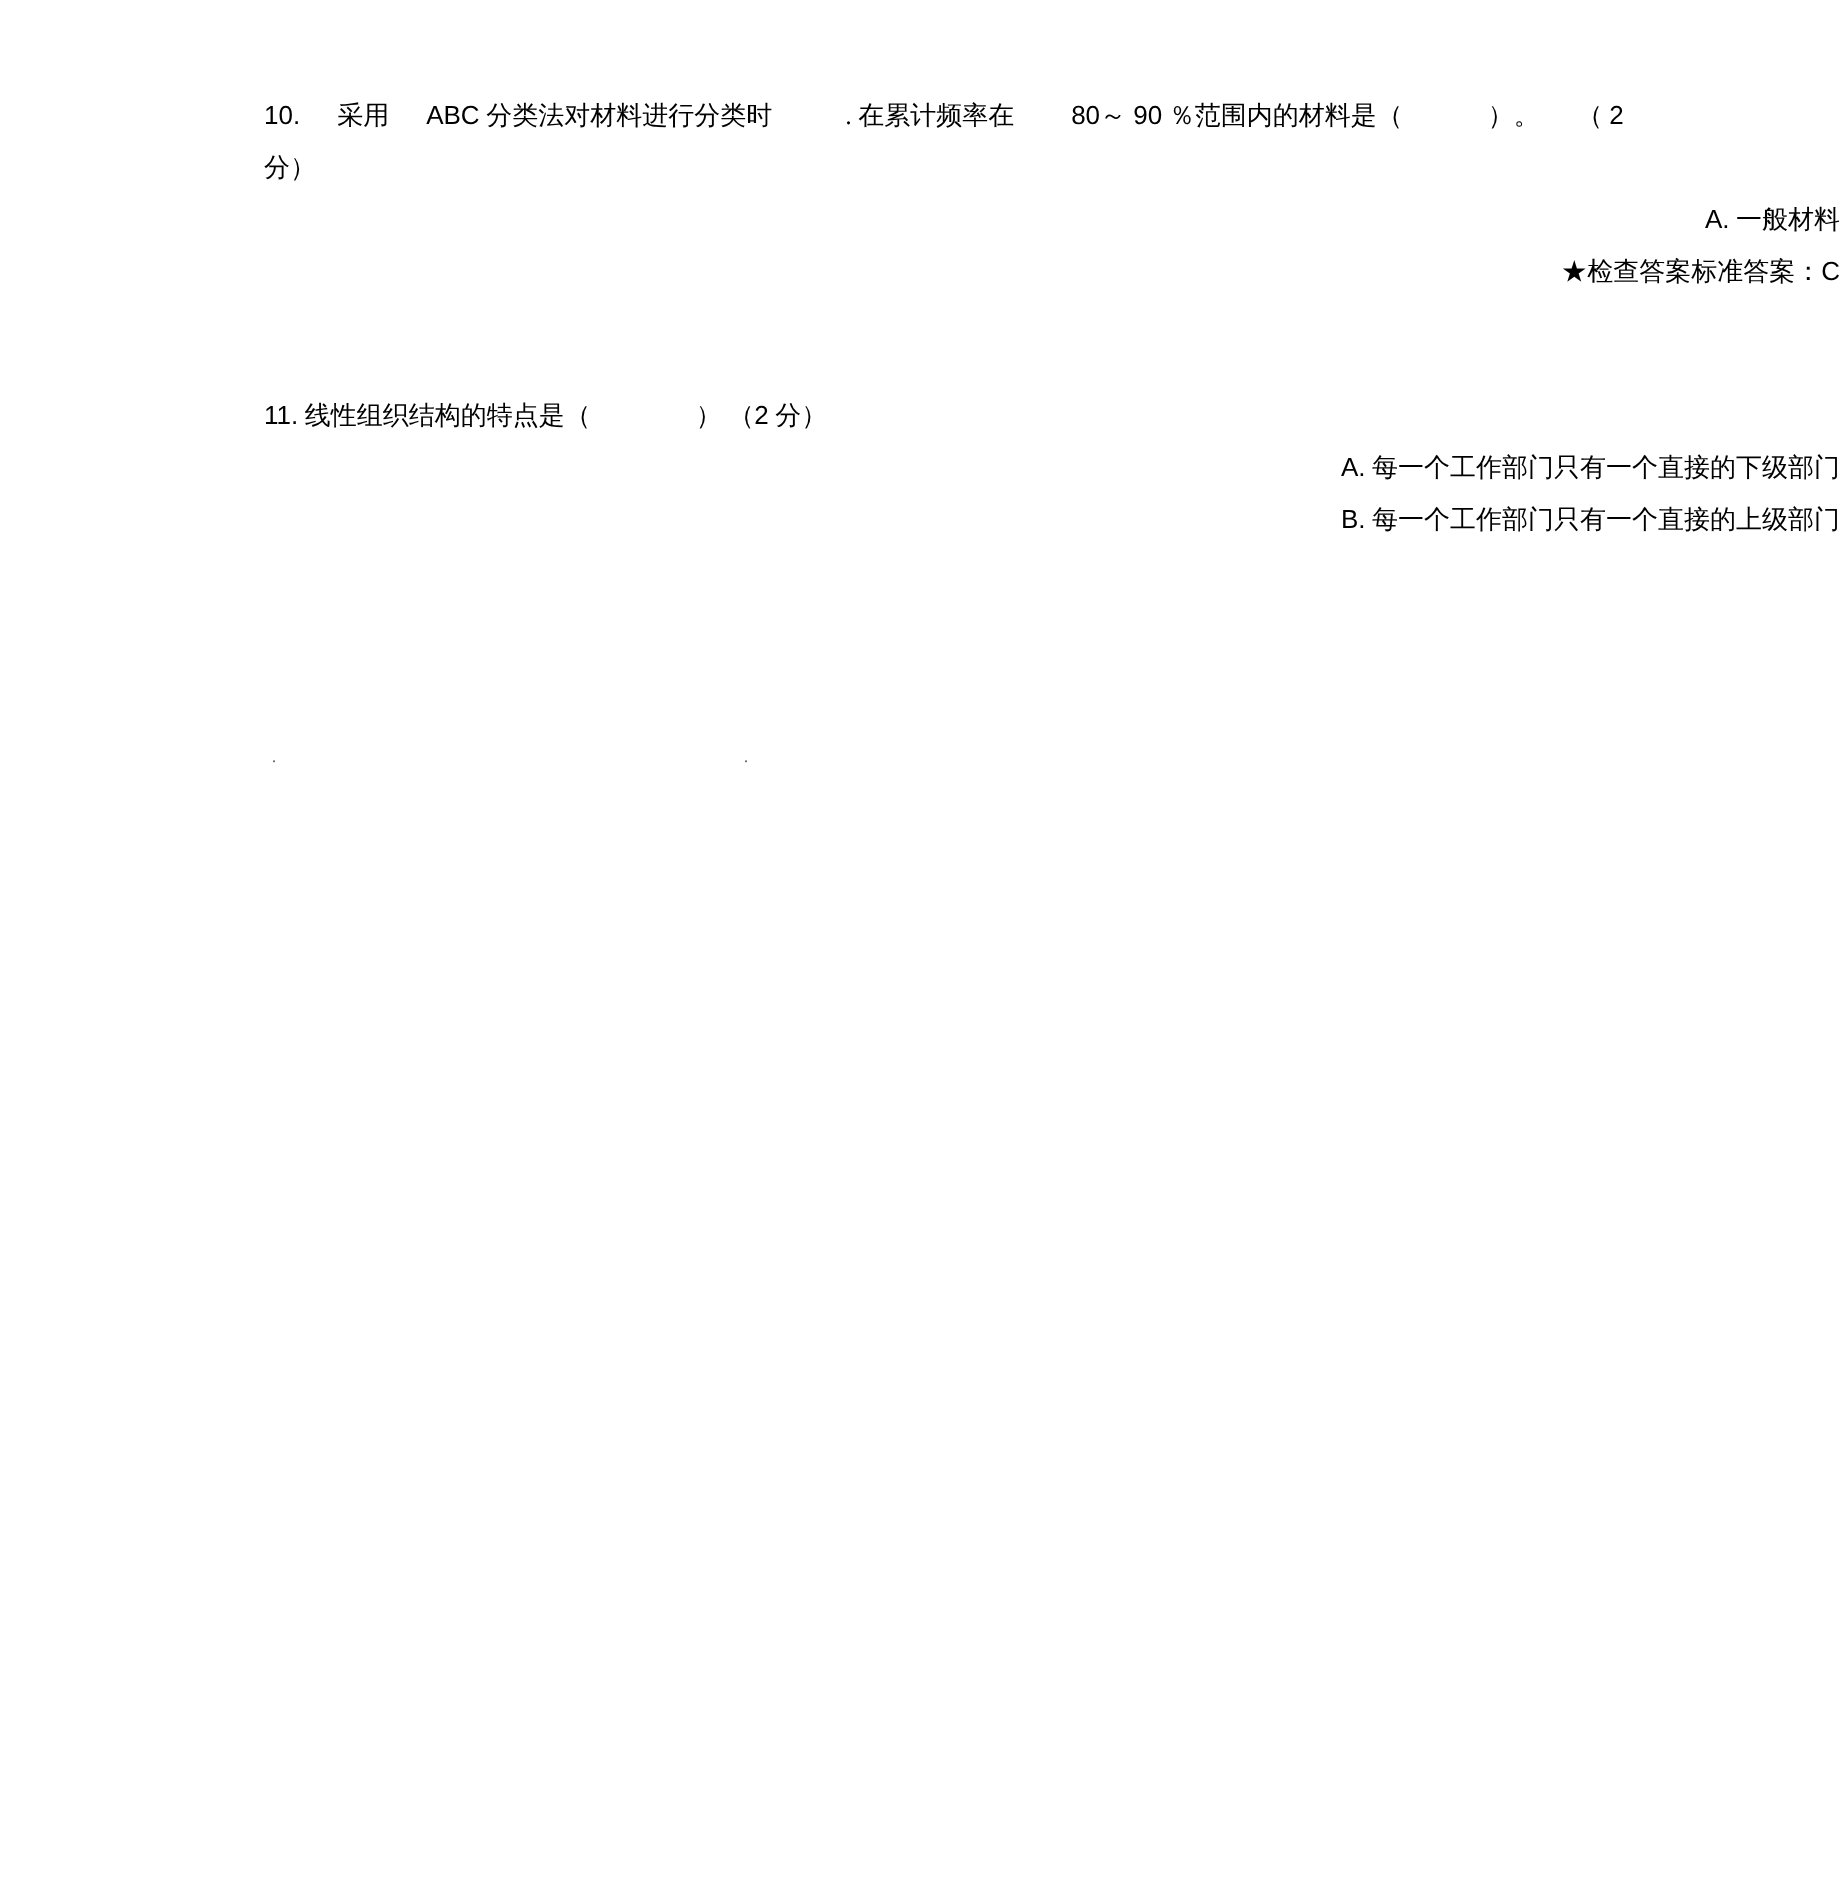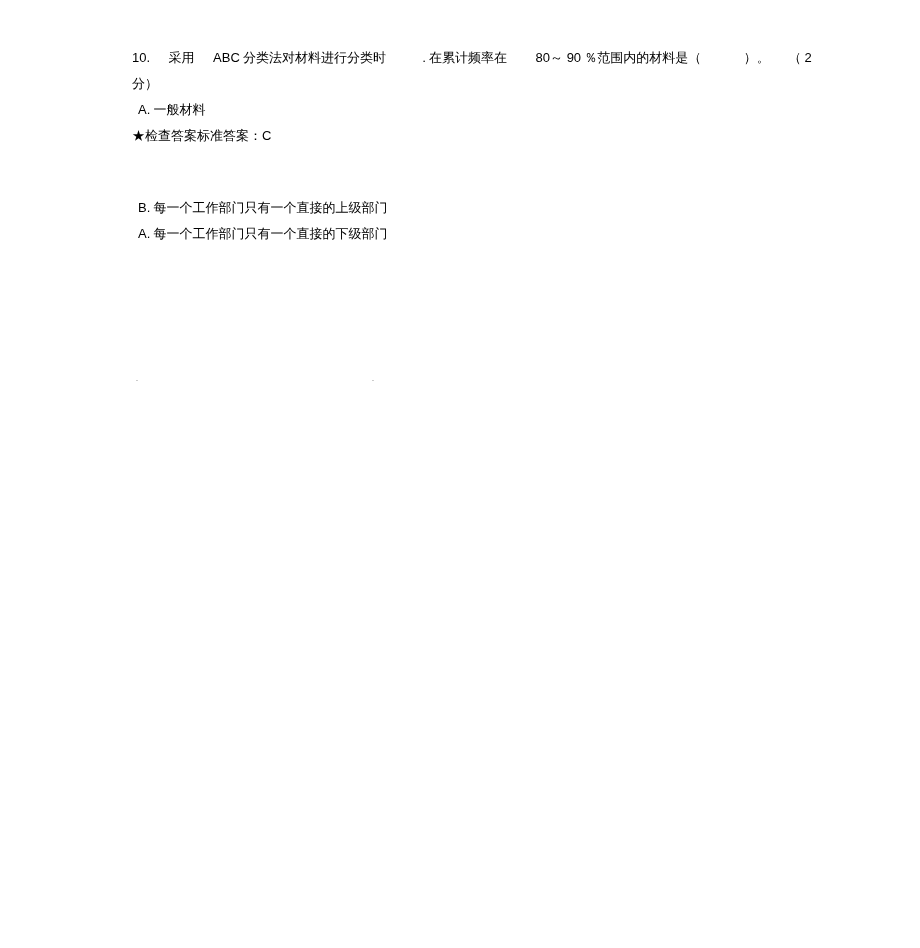--- a/index.html
+++ b/index.html
@@ -30,26 +30,28 @@
     }
     .q10-abc {
       font-family: Arial, sans-serif;
     }
     .points-line {
       margin-top: 2px;
     }
     .option {
       margin-top: 2px;
       padding-left: 6px;
+      text-align: right;
     }
     .option-letter {
       font-family: Arial, sans-serif;
     }
     .answer-line {
       margin-top: 2px;
+      text-align: right;
     }
     .q11-block {
       margin-top: 48px;
     }
     .q11-line1 {
     }
     .q11-num {
       font-family: Arial, sans-serif;
     }
     .arabic-num {
@@ -106,27 +108,35 @@
   <div class="option">
     <span class="option-letter">A.</span>
     <span>一般材料</span>
   </div>
 
   <div class="answer-line">
     <span>★检查答案标准答案：</span><span class="arabic-num">C</span>
   </div>
 
   <div class="q11-block">
+    <div class="q11-line1">
+      <span class="q11-num">11.</span>
+      <span>线性组织结构的特点是（</span>
+      <span class="sp-blank"></span>
+      <span>）</span>
+      <span>（</span><span class="arabic-num">2</span>
+      <span>分）</span>
+    </div>
 
+    <div class="option">
+      <span class="option-letter">A.</span>
+      <span>每一个工作部门只有一个直接的下级部门</span>
+    </div>
     <div class="option">
       <span class="option-letter">B.</span>
       <span>每一个工作部门只有一个直接的上级部门</span>
-    </div>
-    <div class="option">
-      <span class="option-letter">A.</span>
-      <span>每一个工作部门只有一个直接的下级部门</span>
     </div>
   </div>
 
 </div>
 
 <span class="footer-dots">.</span>
 <span class="footer-dot2">.</span>
 
 </body></html>

